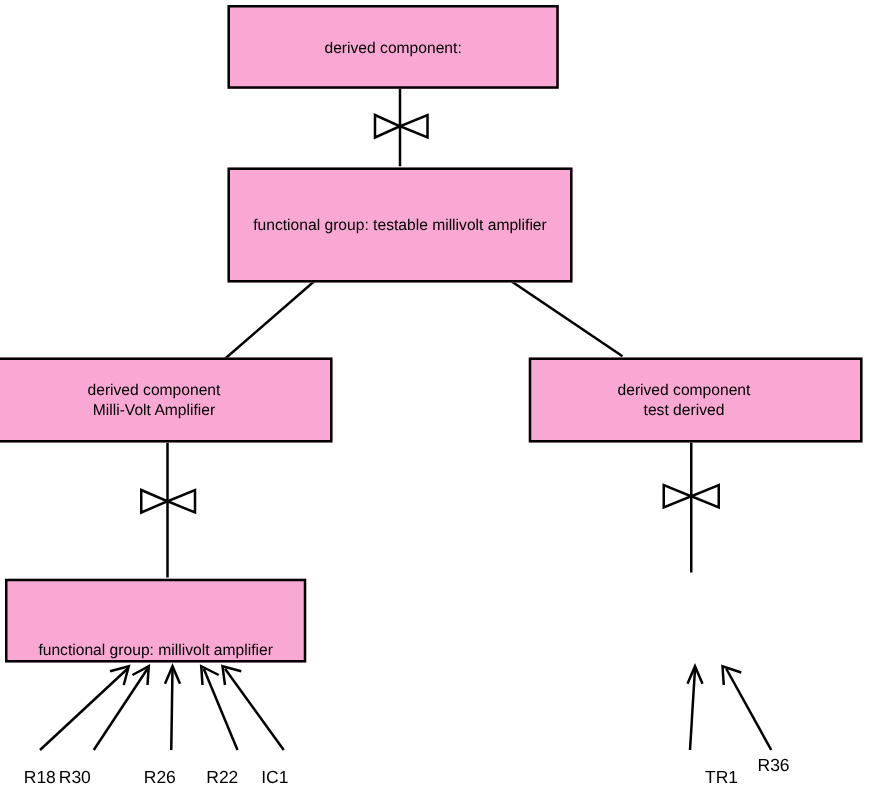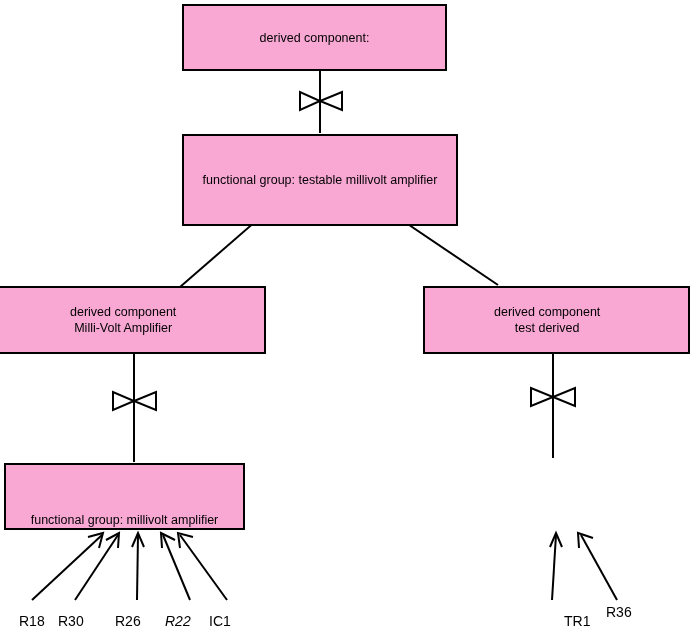--- a/index.html
+++ b/index.html
@@ -135,21 +135,21 @@
   <div class="node-box" style="left:423px; top:286px; width:267px; height:68px; justify-content:flex-start; padding-left:69px;">
     <div class="node-text"><span>derived component</span><br><span>test derived</span></div>
   </div>
 
   <div class="node-box" style="left:4px; top:463px; width:241px; height:67px;align-items:flex-end;">
     <div class="node-text centered"><span>functional group: millivolt amplifier</span></div>
   </div>
 
 
   <div class="leaf-label" style="left:19px; top:613px;">R18</div>
-  <div class="leaf-label" style="left:58px; top:613px;">R30</div>
+  <div class="leaf-label" style="left:47px; top:613px;">R30</div>
   <div class="leaf-label" style="left:115px; top:613px;">R26</div>
-  <div class="leaf-label" style="left:165px; top:613px;font-style:italic;">R22</div>
+  <div class="leaf-label" style="left:165px; top:613px;">R22</div>
   <div class="leaf-label" style="left:209px; top:613px;text-align:right;">IC1</div>
 
   <div class="leaf-label" style="left:564px; top:613px;">TR1</div>
   <div class="leaf-label" style="left:606px; top:604px;">R36</div>
 
 </div>
 
 </body></html>

